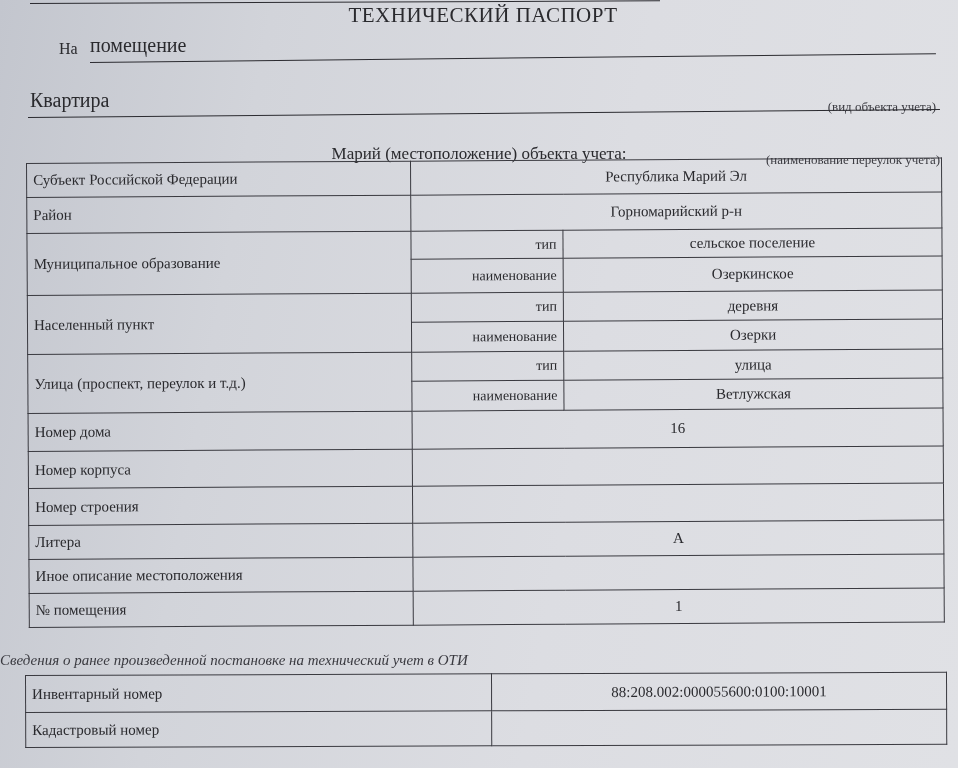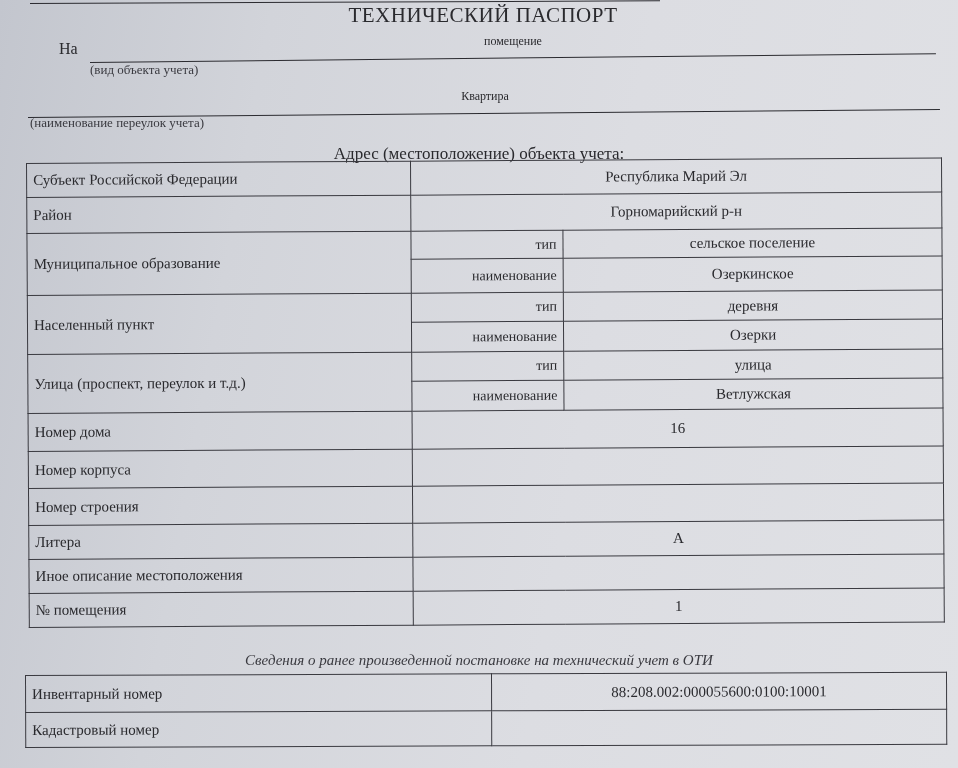--- a/index.html
+++ b/index.html
@@ -7,49 +7,49 @@
     width:958px; height:768px; overflow:hidden; position:relative;
     background: linear-gradient(100deg, #c3c6ce 0%, #d2d4da 25%, #dcdde2 60%, #e0e1e5 100%);
     font-family: "Liberation Serif", "DejaVu Serif", serif;
     color:#2a2a2e;
   }
   .abs { position:absolute; }
   .topline { left:30px; top:3px; width:630px; height:0; border-top:1.5px solid #2b2b30; transform:rotate(-0.25deg); transform-origin:left; }
   .title { left:4px; width:958px; top:3px; text-align:center; font-size:21px; letter-spacing:0.5px; }
   .na { left:35px; top:40px; font-size:16px;margin-left:24px; }
   .line { height:0; border-top:1.5px solid #2b2b30; transform-origin:left; }
-  .val-center { text-align:center; font-size:12px; }
-  .hint { text-align:left; font-size:13px; color:#3a3a40; }
+  .val-center { text-align:left; font-size:20px; }
+  .hint { text-align:right; font-size:13px; color:#3a3a40;margin-top:37px; }
   .addr-title { left:0; width:958px; top:144px; text-align:center; font-size:17px; }
 
   table.grid { border-collapse:collapse; position:absolute; font-size:15px; }
   table.grid td { border:1.5px solid #3a3a40; padding:0 6px; vertical-align:middle; }
   table.grid td.lbl { text-align:left; }
   table.grid td.sub { text-align:right; font-size:14px; }
   table.grid td.val { text-align:center; }
   .main { left:26px; top:163px; width:916px; transform:rotate(-0.35deg); transform-origin:left top; }
-  .otitle { left:0; width:958px; top:652px; text-align:center; font-size:15px; font-style:italic; color:#3a3a40; }
+  .otitle { left:0; width:958px; top:652px; text-align:left; font-size:15px; font-style:italic; color:#3a3a40; }
   .oti { left:25px; top:675px; width:922px; transform:rotate(-0.2deg); transform-origin:left top; }
 </style>
 </head>
 <body>
 
 <div class="abs topline"></div>
 <div class="abs title">ТЕХНИЧЕСКИЙ ПАСПОРТ</div>
 
 <div class="abs na">На</div>
 <div class="abs val-center" style="left:90px;width:846px;top:34px;">помещение</div>
 <div class="abs line" style="left:90px;top:62px;width:846px;transform:rotate(-0.6deg);"></div>
 <div class="abs hint" style="left:90px;width:846px;top:62px;">(вид объекта учета)</div>
 
 <div class="abs val-center" style="left:30px;width:910px;top:89px;">Квартира</div>
 <div class="abs line" style="left:28px;top:117px;width:912px;transform:rotate(-0.5deg);"></div>
 <div class="abs hint" style="left:30px;width:910px;top:115px;">(наименование переулок учета)</div>
 
-<div class="abs addr-title">Адрес (местоположение) объекта учета:</div>
+<div class="abs addr-title">Марий (местоположение) объекта учета:</div>
 
 <table class="grid main">
   <colgroup>
       <col style="width:384px">
       <col style="width:152px">
       <col>
     </colgroup>
   <tbody>
       <tr style="height:34px">
     <td class="lbl">Субъект Российской Федерации</td>

